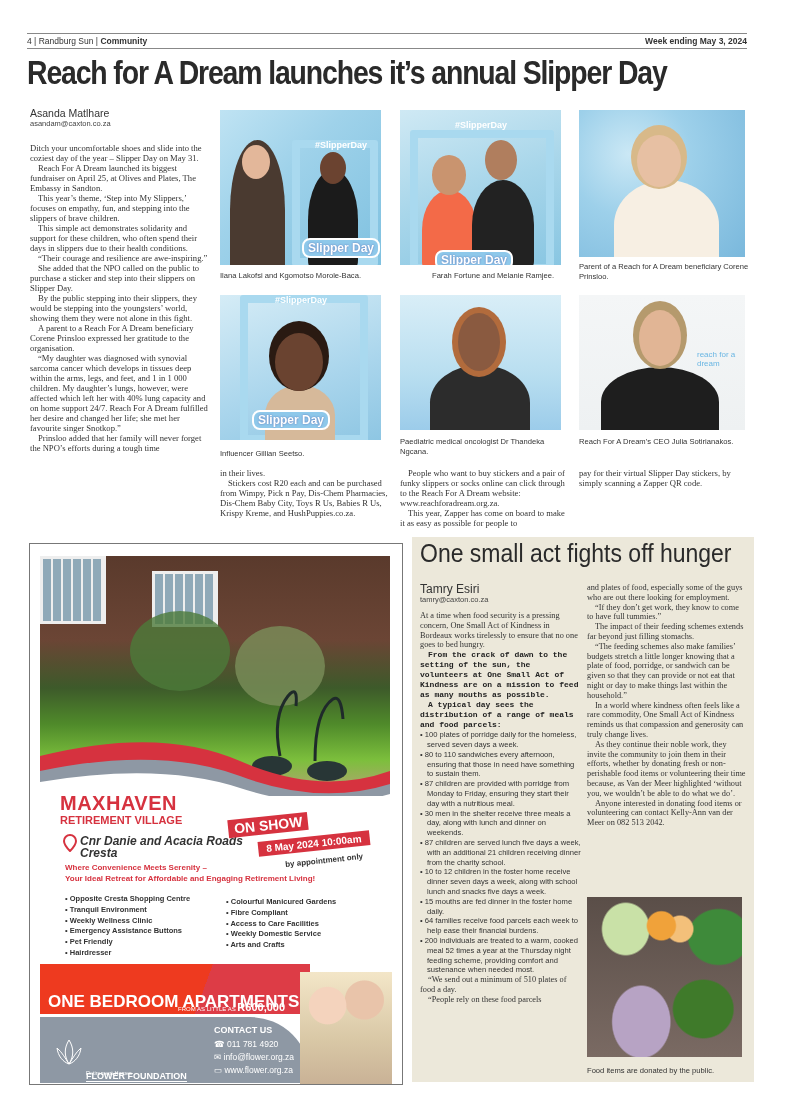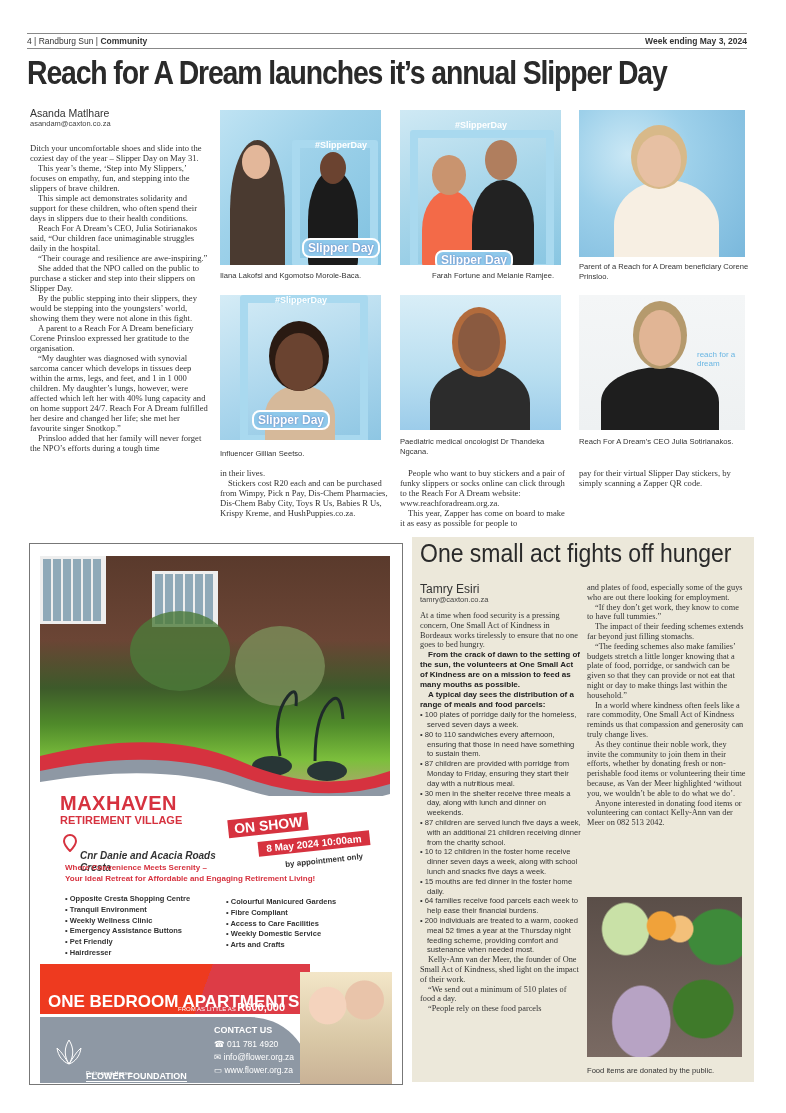--- a/index.html
+++ b/index.html
@@ -28,21 +28,21 @@
   .tag{position:absolute;font-family:"Liberation Sans",sans-serif;font-weight:bold;color:#fff;font-size:9px;}
   .slipper{position:absolute;font-family:"Liberation Sans",sans-serif;font-weight:bold;color:#fff;background:#8ec8ea;border:2px solid #fff;border-radius:8px;font-size:12px;padding:1px 4px;text-shadow:0 0 2px #5b6fb5;}
   .person{position:absolute;border-radius:50% 50% 10% 10%;}
   .face{position:absolute;border-radius:50%;}
   
   .ad{left:29px;top:543px;width:372px;height:540px;border:1px solid #777;background:#fff;overflow:hidden;}
   .garden{position:absolute;left:10px;top:12px;width:350px;height:240px;background:linear-gradient(180deg,#5a3a2c 0%,#6b4535 35%,#3d5a2a 55%,#4f8a2a 70%,#7cbf3c 85%,#b9a07a 100%);overflow:hidden;}
   .win{position:absolute;border:3px solid #eee;background:repeating-linear-gradient(90deg,#8fa9b8 0 8px,#eee 8px 10px),#8fa9b8;}
   .maxh{position:absolute;left:30px;top:248px;font-family:"Liberation Sans",sans-serif;font-weight:bold;color:#d6323f;font-size:20px;letter-spacing:0.5px;}
   .rv{position:absolute;left:30px;top:270px;font-family:"Liberation Sans",sans-serif;font-weight:bold;color:#d6323f;font-size:11px;}
-  .addr{position:absolute;left:50px;top:291px;font-family:"Liberation Sans",sans-serif;font-style:italic;font-weight:bold;color:#333;font-size:10px;line-height:12px;margin-top:15px;}
+  .addr{position:absolute;left:50px;top:291px;font-family:"Liberation Sans",sans-serif;font-style:italic;font-weight:bold;color:#333;font-size:12px;line-height:12px;}
   .onshow{position:absolute;left:198px;top:272px;background:#d6323f;color:#fff;font-family:"Liberation Sans",sans-serif;font-weight:bold;font-size:14px;padding:1px 6px;transform:rotate(-6deg);}
   .date{position:absolute;left:228px;top:292px;background:#d6323f;color:#fff;font-family:"Liberation Sans",sans-serif;font-weight:bold;font-size:10px;padding:2px 8px;transform:rotate(-6deg);}
   .appt{position:absolute;left:255px;top:312px;color:#333;font-family:"Liberation Sans",sans-serif;font-weight:bold;font-size:8px;transform:rotate(-6deg);}
   .tagline{position:absolute;left:35px;top:318px;color:#d6323f;font-family:"Liberation Sans",sans-serif;font-weight:bold;font-size:8px;line-height:11px;}
   .feat{position:absolute;font-family:"Liberation Sans",sans-serif;font-weight:bold;font-size:7.5px;line-height:10.8px;color:#333;margin:0;padding:0;list-style:none;}
   .feat li:before{content:"• ";}
   .bedbar{position:absolute;left:10px;top:420px;width:270px;height:50px;background:linear-gradient(110deg,#ee3a1f 0%,#ee3a1f 60%,#dd3c46 60%,#dd3c46 100%);}
   .bed1{position:absolute;left:18px;top:448px;color:#fff;font-family:"Liberation Sans",sans-serif;font-weight:bold;font-size:17px;}
   .bed2{position:absolute;left:148px;top:457px;color:#fff;font-family:"Liberation Sans",sans-serif;font-size:6px;}
   .bed2 b{font-size:11px;}
@@ -53,21 +53,21 @@
   .flower{position:absolute;left:56px;top:527px;color:#fff;font-family:"Liberation Sans",sans-serif;font-weight:bold;font-size:9px;border-bottom:1px solid #fff;}
   .flowsub{position:absolute;left:56px;top:526px;color:#fff;font-family:"Liberation Sans",sans-serif;font-size:5.5px;}
   .lotus{position:absolute;left:22px;top:492px;width:34px;height:34px;}
   
   .side{left:412px;top:537px;width:342px;height:545px;background:#ece8da;}
   .side-title{position:absolute;left:8px;top:2px;font-family:"Liberation Sans",sans-serif;font-size:25px;color:#2a2a2a;transform:scaleX(0.92);transform-origin:left top;white-space:nowrap;}
   .side .col{font-size:8.3px;line-height:9.8px;}
   .blist{margin:0;padding:0;list-style:none;font-family:"Liberation Sans",sans-serif;font-size:7.6px;line-height:9.8px;color:#333;}
   .blist li{padding-left:7px;text-indent:-7px;}
   .blist li:before{content:"• ";}
-  .bold-sans{font-family:Liberation Sans, sans-serif;font-weight:bold;font-size:8px;line-height:10px;color:#222;margin:0;}
+  .bold-sans{font-family:Liberation Mono, monospace;font-weight:bold;font-size:8px;line-height:10px;color:#222;margin:0;}
   .food{position:absolute;left:587px;top:897px;width:155px;height:160px;background:
     radial-gradient(ellipse at 75% 70%,#3f7a2a 0 18%,transparent 19%),
     radial-gradient(circle at 48% 18%,#f0a23a 0 9%,transparent 10%),
     radial-gradient(circle at 60% 20%,#f3c07a 0 8%,transparent 9%),
     radial-gradient(ellipse at 25% 20%,#c9e1a7 0 14%,transparent 15%),
     radial-gradient(ellipse at 35% 78%,#b7a3c4 0 20%,transparent 21%),
     radial-gradient(ellipse at 85% 25%,#3e8a3a 0 16%,transparent 17%),
     linear-gradient(180deg,#5a4e48 0%,#7a6a63 100%);}
 </style>
 </head>
@@ -79,23 +79,23 @@
 </div>
 
 <div class="abs headline">Reach for A Dream launches it’s annual Slipper Day</div>
 
 <div class="abs" style="left:30px;top:107px;width:180px;">
   <div class="byline">Asanda Matlhare</div>
   <div class="email">asandam@caxton.co.za</div>
 </div>
 <div class="abs col" style="left:30px;top:137px;width:180px;margin-top:6px;">
   <p class="first">Ditch your uncomfortable shoes and slide into the coziest day of the year – Slipper Day on May 31.</p>
+  <p>Reach For A Dream launched its biggest fundraiser on April 25, at Olives and Plates, The Embassy in Sandton.</p>
   <p>This year’s theme, ‘Step into My Slippers,’ focuses on empathy, fun, and stepping into the slippers of brave children.</p>
   <p>This simple act demonstrates solidarity and support for these children, who often spend their days in slippers due to their health conditions.</p>
-  <p>Reach For A Dream’s CEO, Julia Sotirianakos said, “Our children face unimaginable struggles daily in the hospital.</p>
   <p>“Their courage and resilience are awe-inspiring.”</p>
   <p>She added that the NPO called on the public to purchase a sticker and step into their slippers on Slipper Day.</p>
   <p>By the public stepping into their slippers, they would be stepping into the youngsters’ world, showing them they were not alone in this fight.</p>
   <p>A parent to a Reach For A Dream beneficiary Corene Prinsloo expressed her gratitude to the organisation.</p>
   <p>“My daughter was diagnosed with synovial sarcoma cancer which develops in tissues deep within the arms, legs, and feet, and 1 in 1 000 children. My daughter’s lungs, however, were affected which left her with 40% lung capacity and on home support 24/7. Reach For A Dream fulfilled her desire and changed her life; she met her favourite singer Snotkop.”</p>
   <p>Prinsloo added that her family will never forget the NPO’s efforts during a tough time</p>
 </div>
 
 <div class="photo ph1" style="left:220px;top:110px;width:161px;height:155px;">
   <div class="person" style="left:10px;top:30px;width:55px;height:140px;background:#4a3a30;"></div>
@@ -239,21 +239,20 @@
       <li>100 plates of porridge daily for the homeless, served seven days a week.</li>
       <li>80 to 110 sandwiches every afternoon, ensuring that those in need have something to sustain them.</li>
       <li>87 children are provided with porridge from Monday to Friday, ensuring they start their day with a nutritious meal.</li>
       <li>30 men in the shelter receive three meals a day, along with lunch and dinner on weekends.</li>
       <li>87 children are served lunch five days a week, with an additional 21 children receiving dinner from the charity school.</li>
       <li>10 to 12 children in the foster home receive dinner seven days a week, along with school lunch and snacks five days a week.</li>
       <li>15 mouths are fed dinner in the foster home daily.</li>
       <li>64 families receive food parcels each week to help ease their financial burdens.</li>
       <li>200 individuals are treated to a warm, cooked meal 52 times a year at the Thursday night feeding scheme, providing comfort and sustenance when needed most.</li>
     </ul>
-    <p>Kelly-Ann van der Meer, the founder of One Small Act of Kindness, shed light on the impact of their work.</p>
     <p>“We send out a minimum of 510 plates of food a day.</p>
     <p>“People rely on these food parcels</p>
   </div>
 
   <div class="abs col" style="left:175px;top:46px;width:160px;">
     <p class="first">and plates of food, especially some of the guys who are out there looking for employment.</p>
     <p>“If they don’t get work, they know to come to have full tummies.”</p>
     <p>The impact of their feeding schemes extends far beyond just filling stomachs.</p>
     <p>“The feeding schemes also make families’ budgets stretch a little longer knowing that a plate of food, porridge, or sandwich can be given so that they can provide or not eat that night or day to make things last within the household.”</p>
     <p>In a world where kindness often feels like a rare commodity, One Small Act of Kindness reminds us that compassion and generosity can truly change lives.</p>

